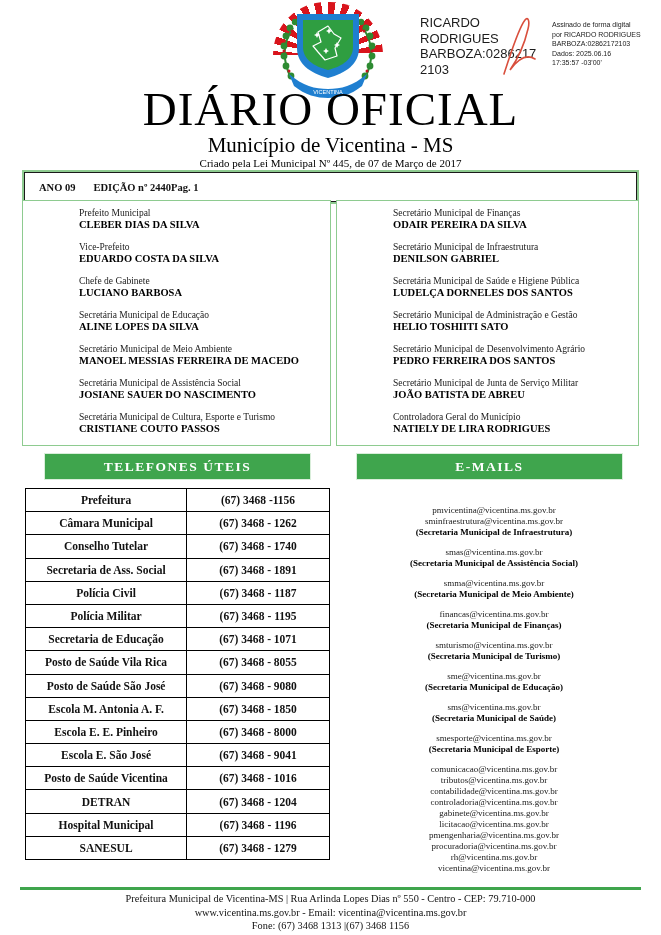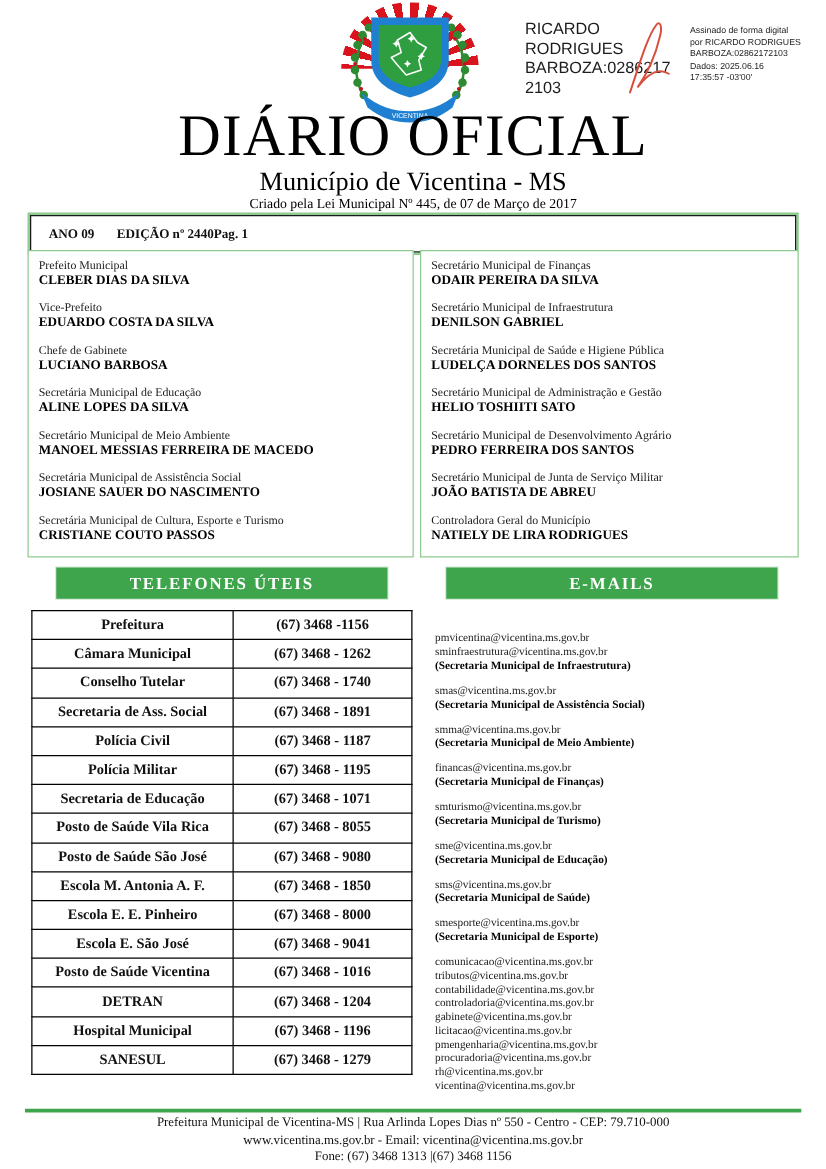--- a/index.html
+++ b/index.html
@@ -42,21 +42,21 @@
     font-size:10.5px; font-weight:bold; padding:0 8px;
   }
   .ed-left { display:flex; gap:18px; padding-left:6px; }
   .ed-date { flex:1; text-align:center; }
   .ed-page { padding-right:2px; }
 
   
   .off-box { top:200px; height:246px; border:1.5px solid #8ecb90; padding:7px 6px 0 8px; background:#fff; overflow:hidden; }
   .off-left  { left:22px;  width:309px; }
   .off-right { left:336px; width:303px; }
-  .official { margin-bottom:11px; }
+  .official { margin-bottom:11px;margin-left:48px; }
   .role  { font-size:9.5px;  line-height:11px; color:#1a1a1a; }
   .oname { font-size:10.5px; line-height:12px; font-weight:bold; color:#000; }
 
   
   .banner {
     top:454px; height:25px; background:#3fa54d; color:#fff;
     font-weight:bold; font-size:13.5px; letter-spacing:1.5px;
     text-align:center; line-height:25px; box-shadow:0 0 0 1px #d9eeda;
   }
   .banner-phones { left:45px;  width:265px; }
@@ -68,21 +68,21 @@
     border-collapse:collapse; table-layout:fixed;
   }
   .phone-table td {
     border:1.5px solid #000; text-align:center; vertical-align:middle;
     font-weight:bold; font-size:11.5px; font-family:"Liberation Serif", serif;
   }
   .pt-name { width:53%; }
   .pt-num  { width:47%; }
 
   
-  .emails-col { left:348px; top:505px; width:292px; }
+  .emails-col { left:348px; top:505px; width:292px; text-align:center; }
   .email-group { margin-bottom:9px; }
   .email { font-size:9px; line-height:11px; color:#1a1a1a; }
   .email-label { font-size:9px; line-height:11px; font-weight:bold; color:#000; }
 
   
   .footer-rule { left:20px; top:887px; width:621px; height:2.5px; background:#3fa54d; }
   .footer-text { left:0; top:892px; width:661px; text-align:center; font-size:10.3px; line-height:13.5px; color:#111; }
 </style>
 </head>
 <body>

